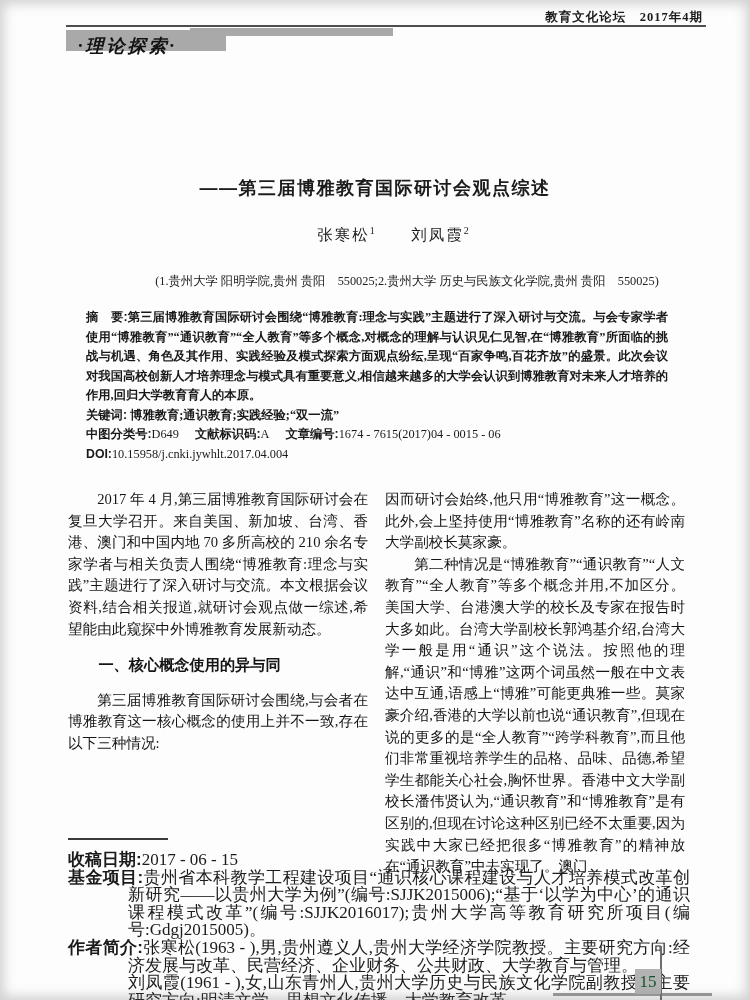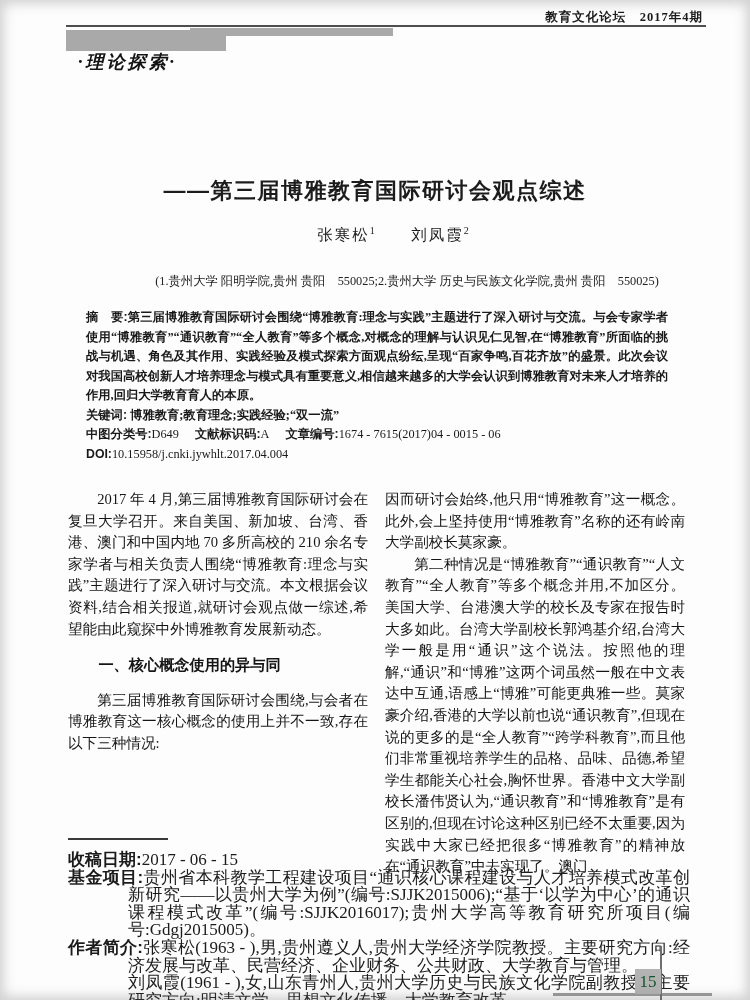--- a/index.html
+++ b/index.html
@@ -10,26 +10,26 @@
     overflow:hidden;
   }
   .vignette{position:absolute;inset:0;pointer-events:none;
     box-shadow:inset 0 0 12px 4px rgba(110,110,110,0.30);}
   
   .journal-header{position:absolute;top:9px;right:47px;font-size:12.5px;font-weight:bold;letter-spacing:1px;}
   .header-rule{position:absolute;top:25px;left:66px;width:640px;height:2px;background:#4e4e4e;}
   .banner-thin{position:absolute;top:28px;left:190px;width:203px;height:8px;background:#a9a9a9;}
   .banner-box{position:absolute;top:30px;left:66px;width:160px;height:21px;background:#a9a9a9;}
   .banner-text{position:absolute;top:34px;left:78px;font-size:18px;font-style:italic;font-weight:bold;
-    letter-spacing:3px;color:#131313;margin-top:16px;}
+    letter-spacing:3px;color:#131313;}
   
   .title{position:absolute;top:122px;left:0;width:750px;text-align:center;
     font-family:"Liberation Sans","DejaVu Sans",sans-serif;font-size:27px;font-weight:bold;letter-spacing:9px;}
   .subtitle{position:absolute;top:176px;left:0;width:750px;text-align:center;
-    font-family:"Liberation Sans","DejaVu Sans",sans-serif;font-size:22px;font-weight:bold;letter-spacing:1.5px;}
+    font-family:"Liberation Sans","DejaVu Sans",sans-serif;font-size:18px;font-weight:bold;letter-spacing:1.5px;}
   .authors{position:absolute;top:225px;left:0;width:694px;text-align:center;
     font-family:"Liberation Sans","DejaVu Sans",sans-serif;font-size:15.5px;letter-spacing:2px;margin-left:47px;}
   .authors .author{margin:0 14px;}
   .authors sup{font-size:10px;font-family:"Liberation Serif",serif;}
   .affiliation{position:absolute;top:273px;left:0;width:750px;text-align:center;font-size:12.3px;color:#222;padding-left:32px;}
   
   .meta-block{position:absolute;top:308px;left:86px;width:582px;font-size:12.3px;line-height:19.5px;
     text-align:justify;color:#191919;}
   .meta-block p{margin:0;}
   .meta-block .abstract-p{font-weight:600;}
@@ -72,21 +72,21 @@
 
   <div class="authors">
     <span class="author"><span>张寒松</span><sup>1</sup></span>
     <span class="author"><span>刘凤霞</span><sup>2</sup></span>
   </div>
 
   <div class="affiliation">(1.贵州大学 阳明学院,贵州 贵阳　550025;2.贵州大学 历史与民族文化学院,贵州 贵阳　550025)</div>
 
   <div class="meta-block">
     <p class="abstract-p"><span class="meta-label">摘　要:</span><span>第三届博雅教育国际研讨会围绕“博雅教育:理念与实践”主题进行了深入研讨与交流。与会专家学者使用“博雅教育”“通识教育”“全人教育”等多个概念,对概念的理解与认识见仁见智,在“博雅教育”所面临的挑战与机遇、角色及其作用、实践经验及模式探索方面观点纷纭,呈现“百家争鸣,百花齐放”的盛景。此次会议对我国高校创新人才培养理念与模式具有重要意义,相信越来越多的大学会认识到博雅教育对未来人才培养的作用,回归大学教育育人的本原。</span></p>
-    <p class="abstract-p"><span class="meta-label">关键词:</span> <span>博雅教育;教育理念;实践经验;“双一流”</span></p>
+    <p class="abstract-p"><span class="meta-label">关键词:</span> <span>博雅教育;通识教育;实践经验;“双一流”</span></p>
     <p><span class="meta-label">中图分类号:</span><span>D649</span><span class="meta-gap"></span><span class="meta-label">文献标识码:</span><span>A</span><span class="meta-gap"></span><span class="meta-label">文章编号:</span><span>1674 - 7615(2017)04 - 0015 - 06</span></p>
     <p><span class="meta-label">DOI:</span><span>10.15958/j.cnki.jywhlt.2017.04.004</span></p>
   </div>
 
   <div class="columns">
     <div class="col">
       <p>2017 年 4 月,第三届博雅教育国际研讨会在复旦大学召开。来自美国、新加坡、台湾、香港、澳门和中国内地 70 多所高校的 210 余名专家学者与相关负责人围绕“博雅教育:理念与实践”主题进行了深入研讨与交流。本文根据会议资料,结合相关报道,就研讨会观点做一综述,希望能由此窥探中外博雅教育发展新动态。</p>
       <div class="section-heading">一、核心概念使用的异与同</div>
       <p>第三届博雅教育国际研讨会围绕,与会者在博雅教育这一核心概念的使用上并不一致,存在以下三种情况:</p>
     </div>

